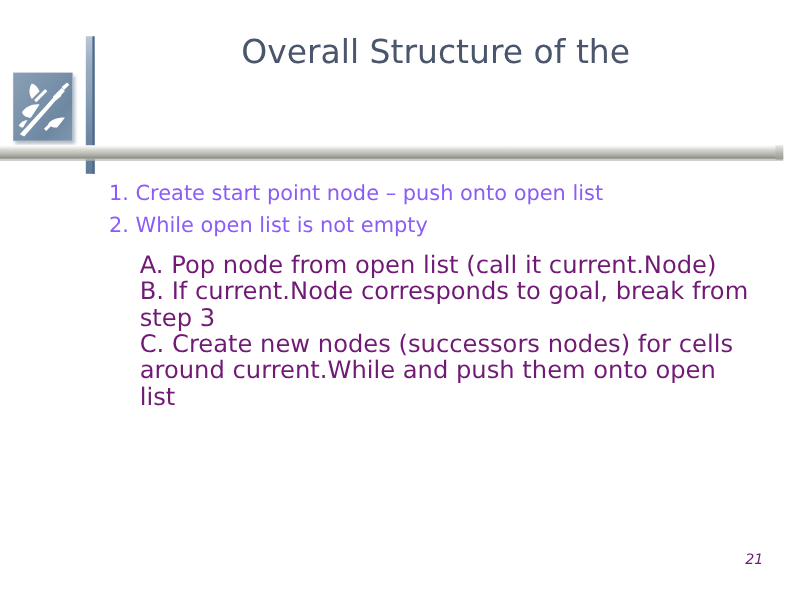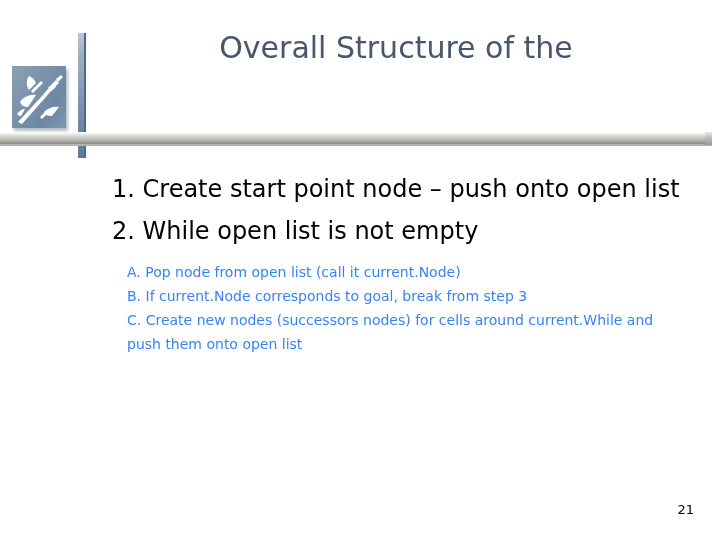--- a/index.html
+++ b/index.html
@@ -106,46 +106,47 @@
   .title-line { display: block; white-space: pre; text-align: center; }
 
   
   .body {
     position: absolute;
     left: 0;
     top: 160px;
     width: 720px;
   }
   .lvl1 {
-    margin: 16px;
+    margin: 3px;
     padding: 0 20px 0 96px;
-    color: #000000;
-    font-size: 24px;
+    color: #8b5cf6;
+    font-size: 19px;
     line-height: 26px;
     white-space: pre;
   }
   .lvl2-group {
     margin-top: 12px;
   }
   .lvl2 {
     margin: 0;
     padding: 0 30px 0 127px;
-    color: #3b82f6;
-    font-size: 14px;
+    color: #701a75;
+    font-size: 22px;
     line-height: 24px;
   }
 
   
   .page-num {
     position: absolute;
     right: 26px;
     bottom: 22px;
-    color: #000000;
+    color: #701a75;
     font-size: 13px;
     line-height: 16px;
+    font-style: italic;
   }
 </style>
 </head>
 <body>
 
 <div class="slide">
 
   <div class="logo-box">
     <svg viewBox="0 0 54 62" xmlns="http://www.w3.org/2000/svg" aria-hidden="true">
       <g fill="#ffffff">

